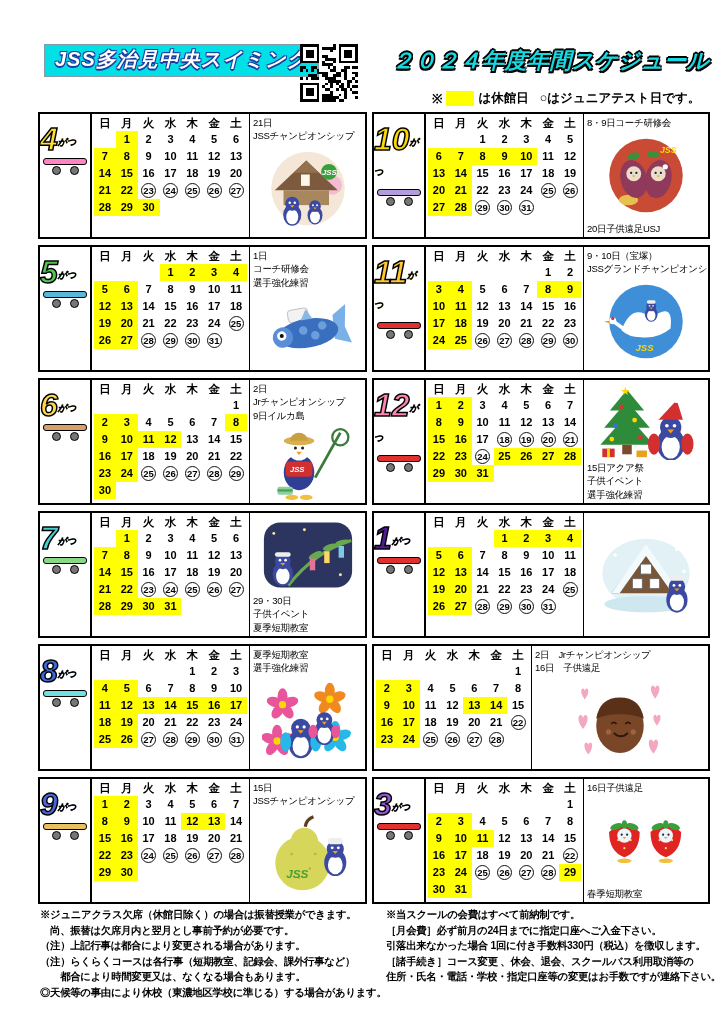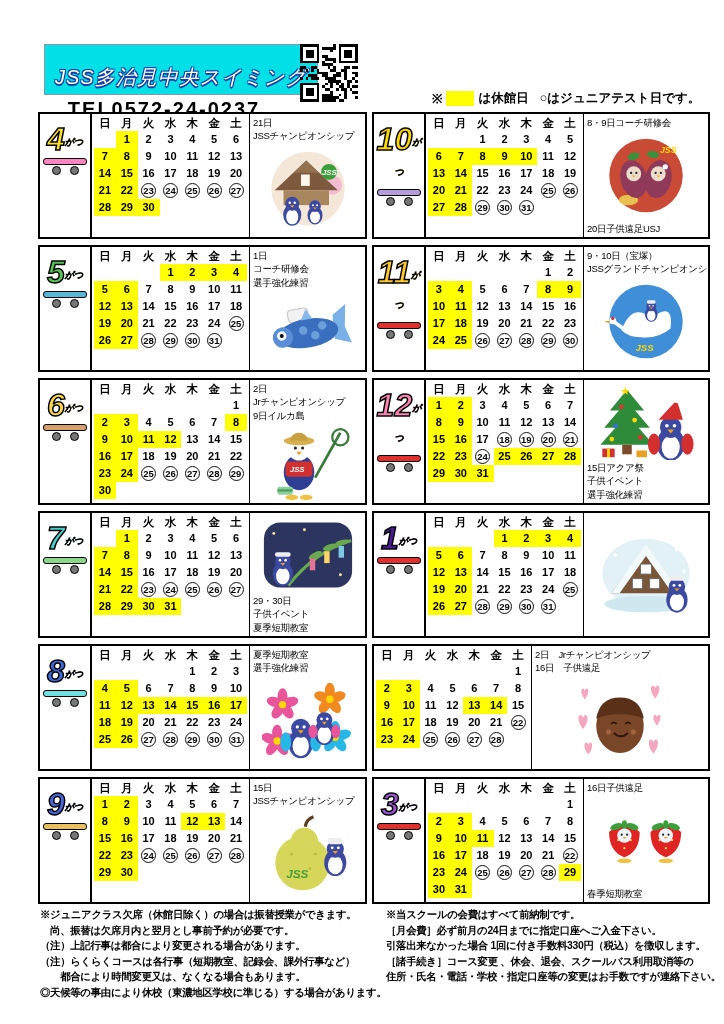--- a/index.html
+++ b/index.html
@@ -1,39 +1,39 @@
 <!DOCTYPE html>
 <html><head>
 <meta charset="utf-8">
 <style>
   *{box-sizing:border-box;margin:0;padding:0}
   html,body{width:724px;height:1024px}
   body{position:relative;background:#fff;font-family:"Liberation Sans",sans-serif;overflow:hidden}
 
   
   .header{position:absolute;left:44px;top:44px;right:10px;height:66px}
-  .banner{display:inline-block;background:#00e0e6;border:1px solid #8899aa;padding:19px 10px 3px;
-    font-size:20px;font-weight:normal;font-style:italic;color:#fff;letter-spacing:1px;white-space:nowrap;
+  .banner{display:inline-block;background:#00e0e6;border:1px solid #8899aa;padding:1px 10px 3px;
+    font-size:20px;font-weight:bold;font-style:italic;color:#fff;letter-spacing:1px;white-space:nowrap;
     text-shadow:-1px -1px 0 #1a3fa0,1px -1px 0 #1a3fa0,-1px 1px 0 #1a3fa0,1px 1px 0 #1a3fa0,0 2px 0 #1a3fa0}
   .tel{width:240px;text-align:center;font-size:20px;font-weight:bold;letter-spacing:2px;margin-top:3px}
   .qr{position:absolute;left:256px;top:0;width:60px;height:60px}
   .year-title{position:absolute;left:348px;top:2px;font-size:22px;font-weight:bold;font-style:italic;
     color:#17d9e2;white-space:nowrap;letter-spacing:.5px;
     text-shadow:-1.5px -1.5px 0 #000,1.5px -1.5px 0 #000,-1.5px 1.5px 0 #000,1.5px 1.5px 0 #000,0 -2px 0 #000,0 2px 0 #000}
   .legend{position:absolute;left:388px;top:46px;display:flex;align-items:center;gap:4px;
     font-size:12.5px;font-weight:bold;white-space:nowrap}
   .legend-swatch{display:inline-block;width:28px;height:15px;background:#ffff00}
   .legend-test{margin-left:7px}
 
   
   #months{position:absolute;left:38px;top:112px;width:672px;display:grid;
     grid-template-columns:329px 338px;column-gap:5px;row-gap:6px}
   .month{border:2px solid #000;height:127px;display:flex;background:#fff}
   .icon-cell{width:52px;border-right:2px solid #000;overflow:hidden}
-  .mnum{font-size:32px;font-weight:bold;font-style:italic;text-align:center;line-height:.95;margin-top:10px;
+  .mnum{font-size:32px;font-weight:bold;font-style:italic;text-align:left;line-height:.95;margin-top:10px;
     -webkit-text-stroke:1.5px #000}
   .gatsu{font-size:9px;-webkit-text-stroke:.5px #000;vertical-align:5px}
   .cart-board{height:7px;margin:4px 3px 0;border:1.3px solid #000;border-radius:3px}
   .wheels{display:flex;justify-content:space-around;padding:0 7px;margin-top:1px}
   .wheels i{width:9px;height:9px;border-radius:50%;background:#777;border:1.6px solid #000}
 
   .grid-cell{width:158px;border-right:1.6px solid #000;padding:1px 2px 0}
   table{width:100%;border-collapse:collapse;table-layout:fixed}
   th{font-size:11.5px;height:16px;padding:0;font-weight:bold}
   td{font-size:11px;font-weight:bold;text-align:center;height:17px;line-height:17px;padding:0}
@@ -51,21 +51,20 @@
   #fn-left{width:330px}
   #fn-right{width:344px}
   .fline{font-size:10.4px;font-weight:bold;line-height:1.5;letter-spacing:-.3px;white-space:nowrap}
 </style>
 </head>
 <body>
 
 <div class="page">
   <div class="header">
     <div class="banner">JSS多治見中央スイミング</div>
-    <div class="tel">TEL0572-24-0237</div>
     <div class="qr" id="qr"><svg viewBox="0 0 21 21" width="58" height="58" shape-rendering="crispEdges">
           <rect x="12" y="0" width="1" height="1" fill="#000"></rect>
           <rect x="8" y="1" width="1" height="1" fill="#000"></rect>
           <rect x="9" y="1" width="1" height="1" fill="#000"></rect>
           <rect x="10" y="1" width="1" height="1" fill="#000"></rect>
           <rect x="11" y="1" width="1" height="1" fill="#000"></rect>
           <rect x="12" y="1" width="1" height="1" fill="#000"></rect>
           <rect x="11" y="2" width="1" height="1" fill="#000"></rect>
           <rect x="8" y="4" width="1" height="1" fill="#000"></rect>
           <rect x="9" y="4" width="1" height="1" fill="#000"></rect>
@@ -181,20 +180,21 @@
           <rect x="0" y="0" width="7" height="7" fill="#000"></rect>
           <rect x="1" y="1" width="5" height="5" fill="#fff"></rect>
           <rect x="2" y="2" width="3" height="3" fill="#000"></rect>
           <rect x="14" y="0" width="7" height="7" fill="#000"></rect>
           <rect x="15" y="1" width="5" height="5" fill="#fff"></rect>
           <rect x="16" y="2" width="3" height="3" fill="#000"></rect>
           <rect x="0" y="14" width="7" height="7" fill="#000"></rect>
           <rect x="1" y="15" width="5" height="5" fill="#fff"></rect>
           <rect x="2" y="16" width="3" height="3" fill="#000"></rect>
         </svg></div>
+    <div class="year-title">２０２４年度年間スケジュール</div>
     <div class="legend">
       <span>※</span>
       <span class="legend-swatch"></span>
       <span>は休館日</span>
       <span class="legend-test">○はジュニアテスト日です。</span>
     </div>
   </div>
 
   <div id="months">
       <section class="month">

